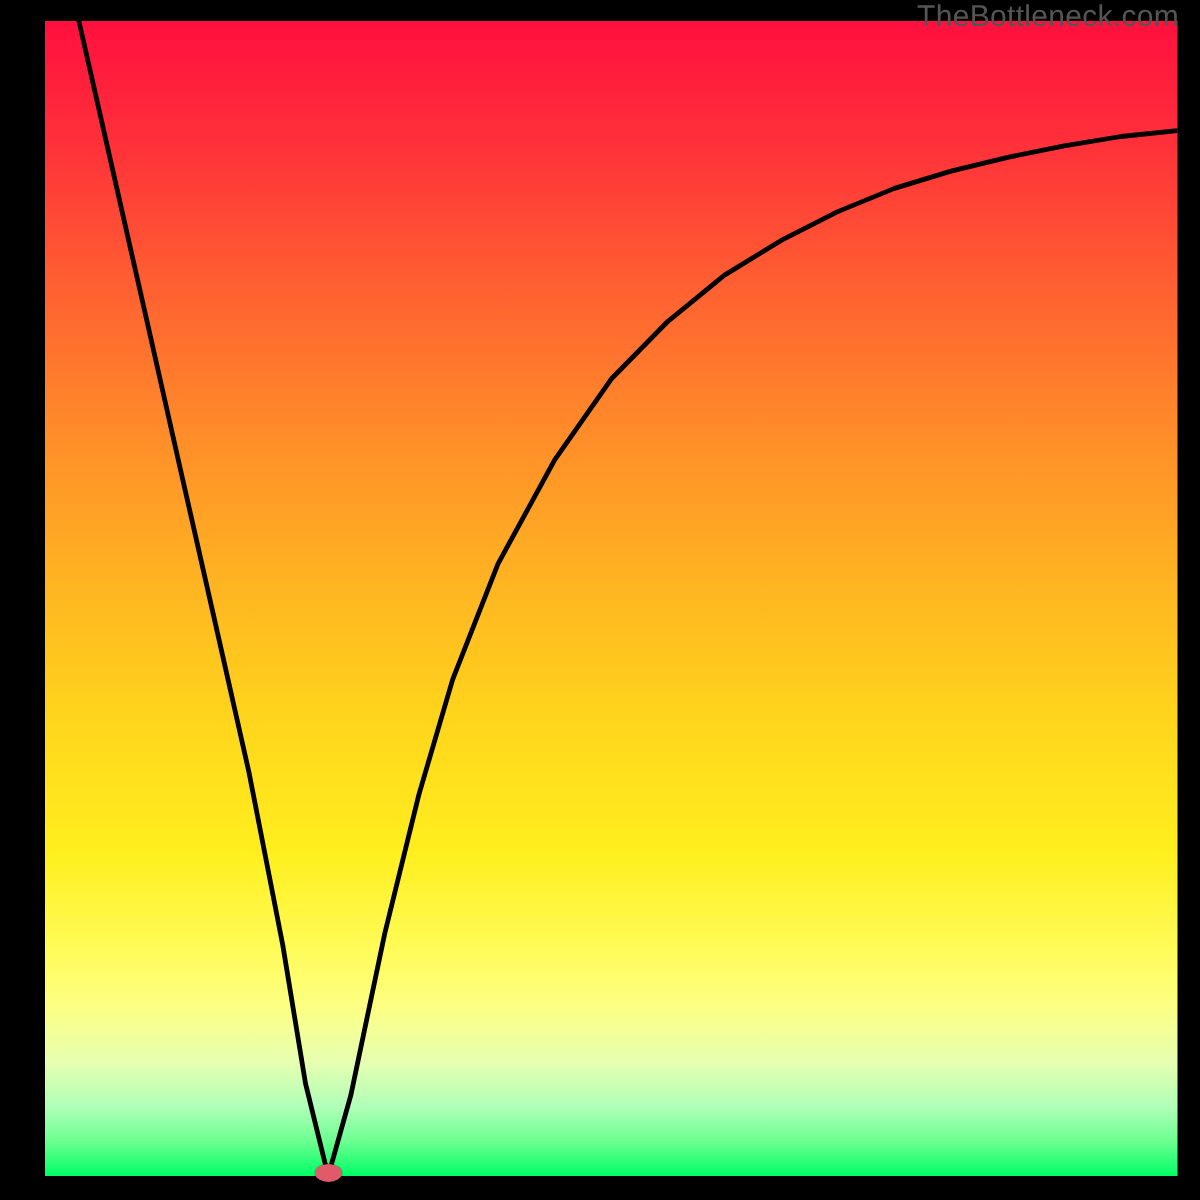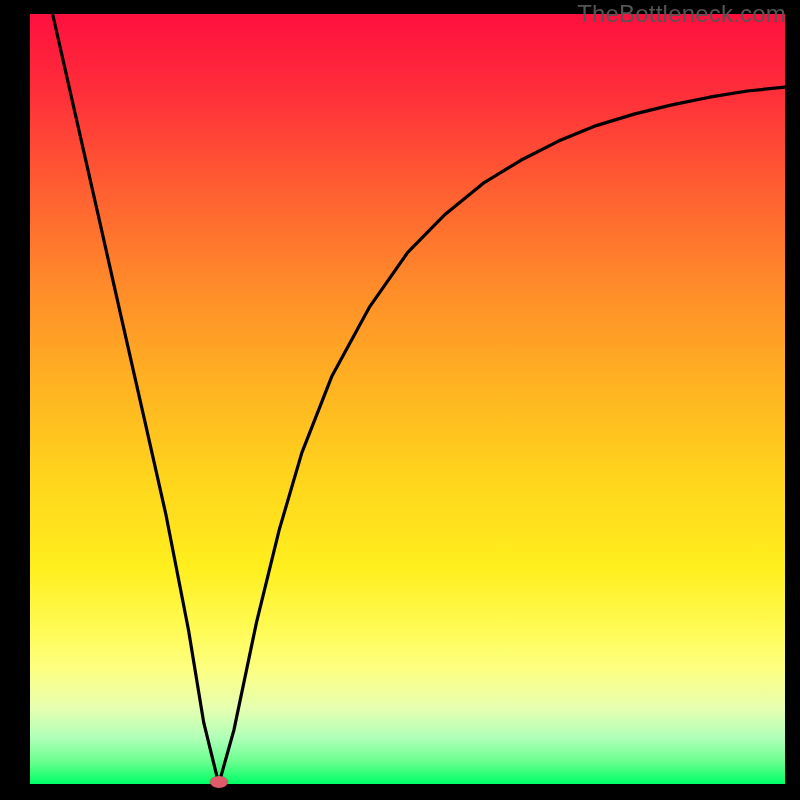--- a/index.html
+++ b/index.html
@@ -37,21 +37,21 @@
       #b0ffb8 94%,
       #6cff90 97%,
       #00ff66 100%
     );
   }
   .watermark {
     position: absolute;
     top: 0px;
     right: 14px;
     color: #555;
-    font-size: 24px;
+    font-size: 20px;
     font-weight: 500;
     letter-spacing: 0.2px;
     font-family: Arial, Helvetica, sans-serif;
     user-select: none;
   }
   .marker {
     position: absolute;
     width: 18px;
     height: 12px;
     background: #e05a6a;

